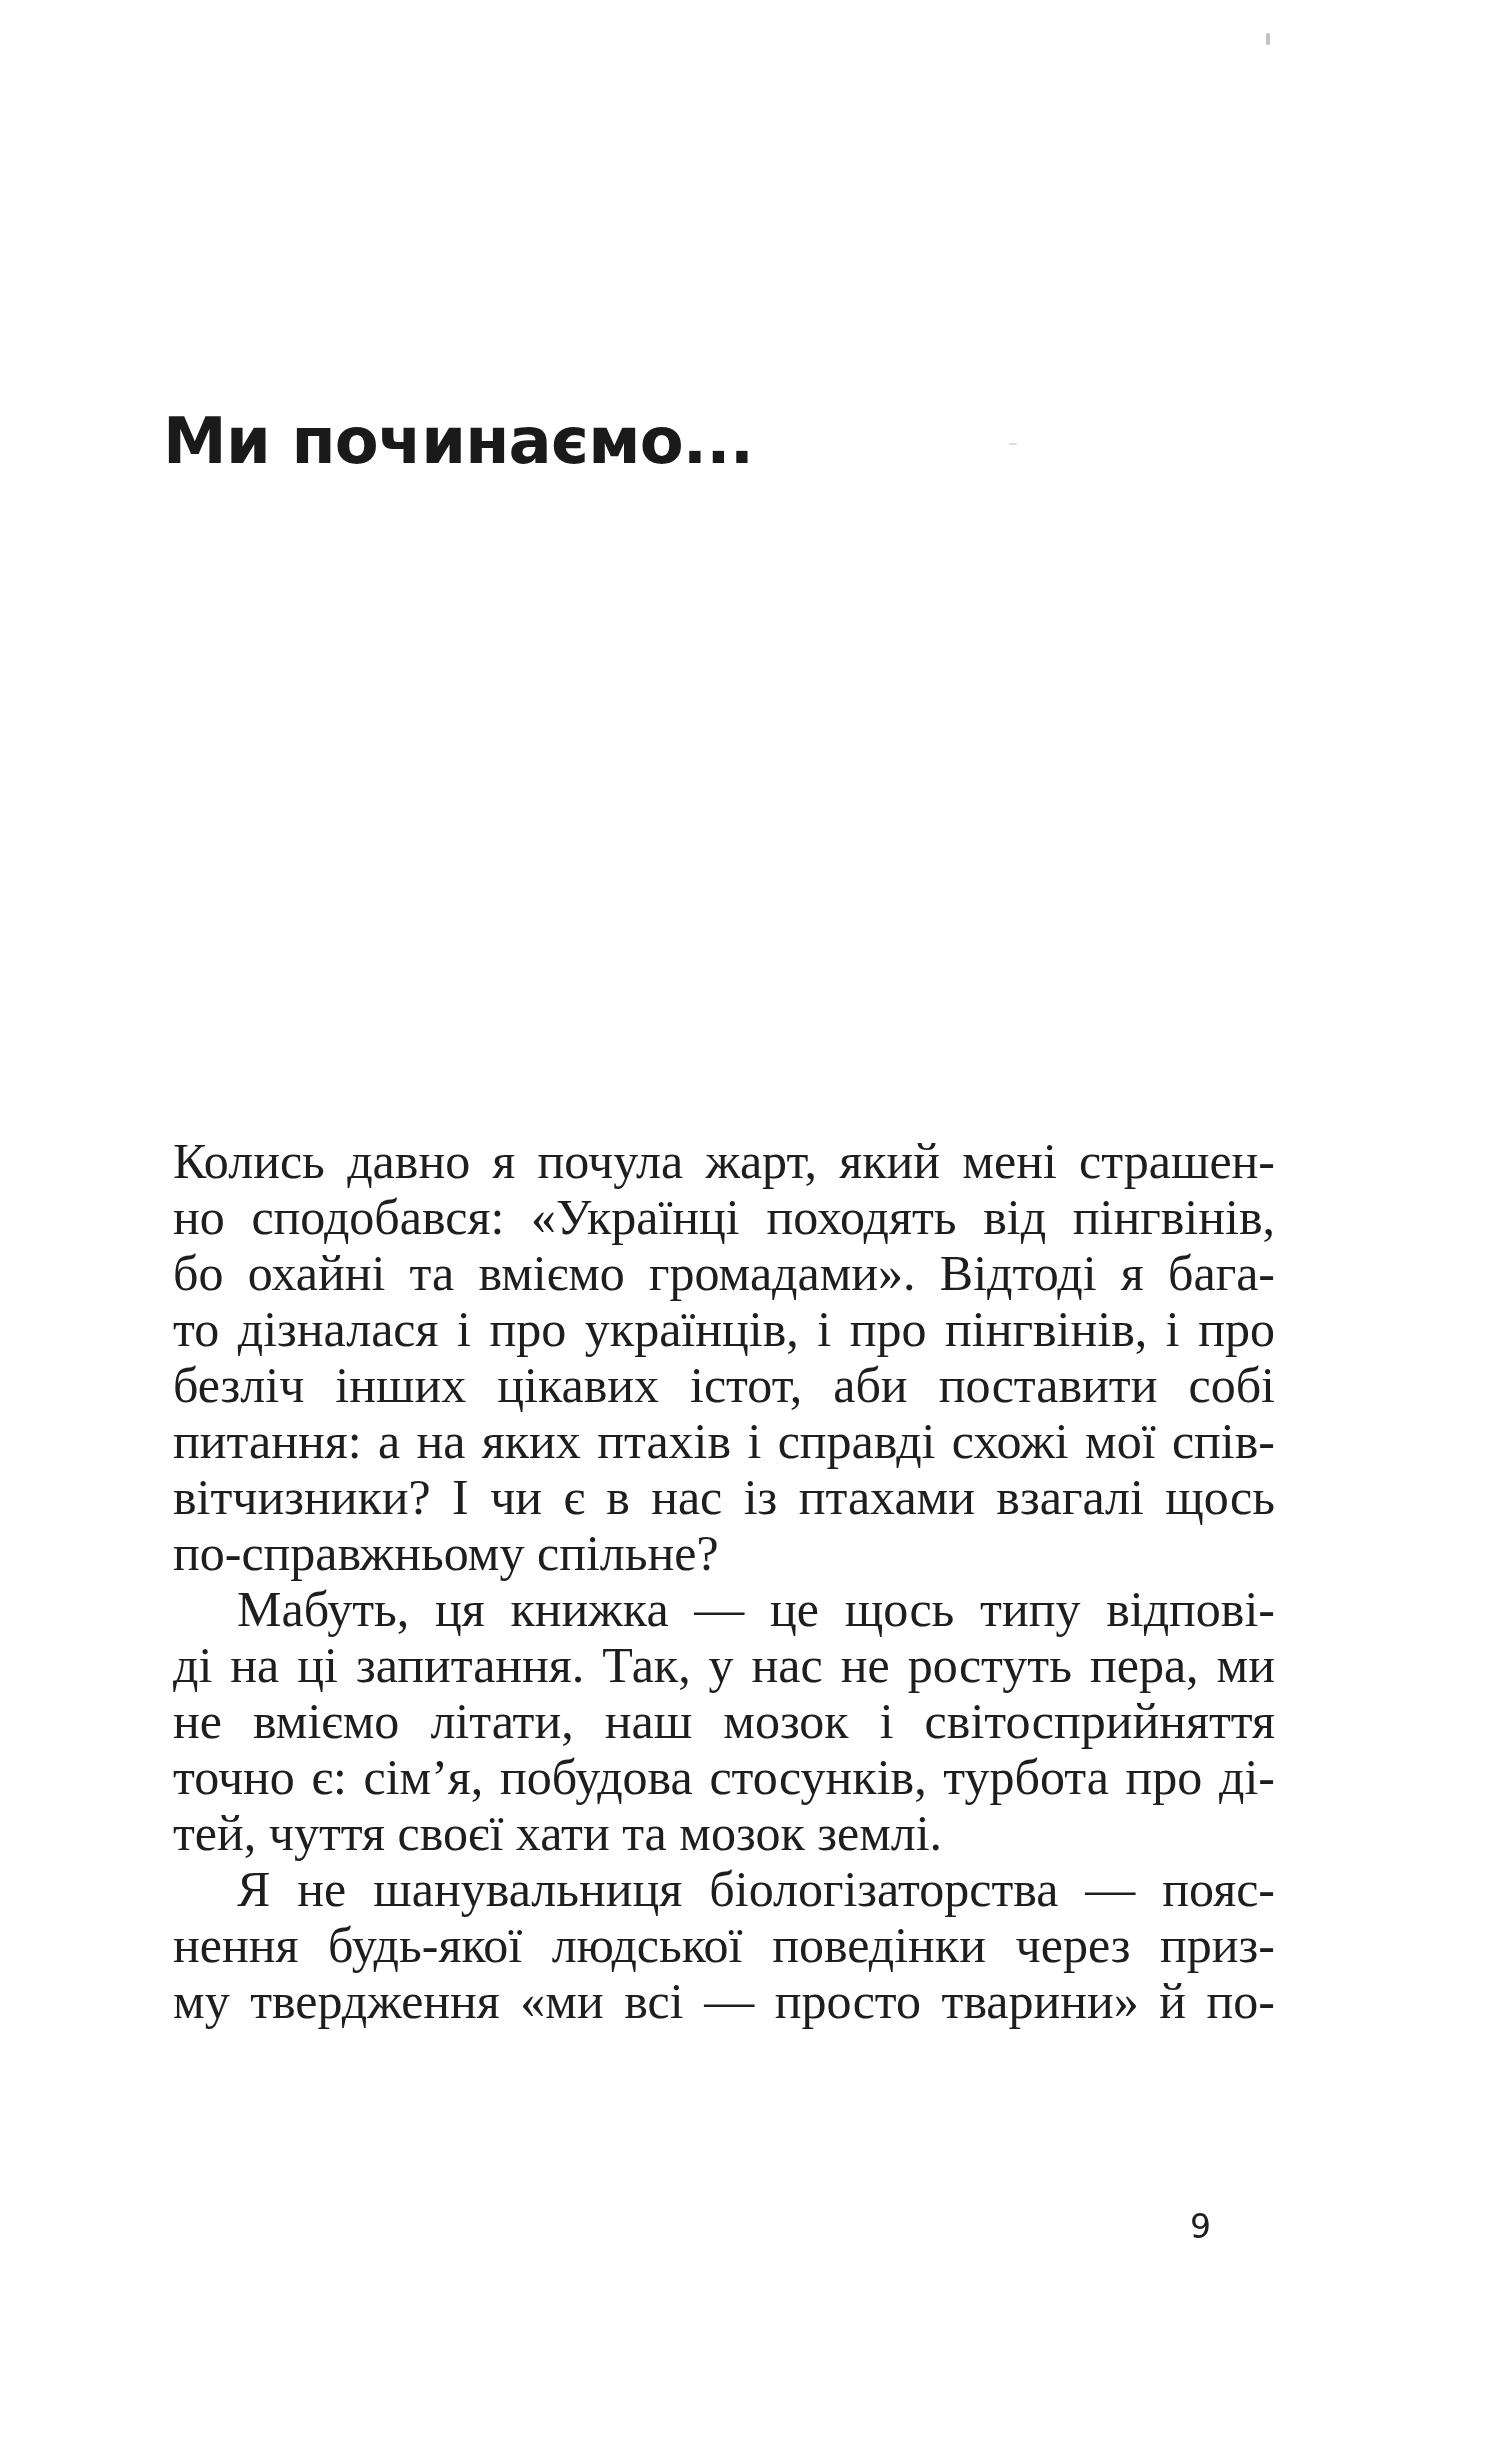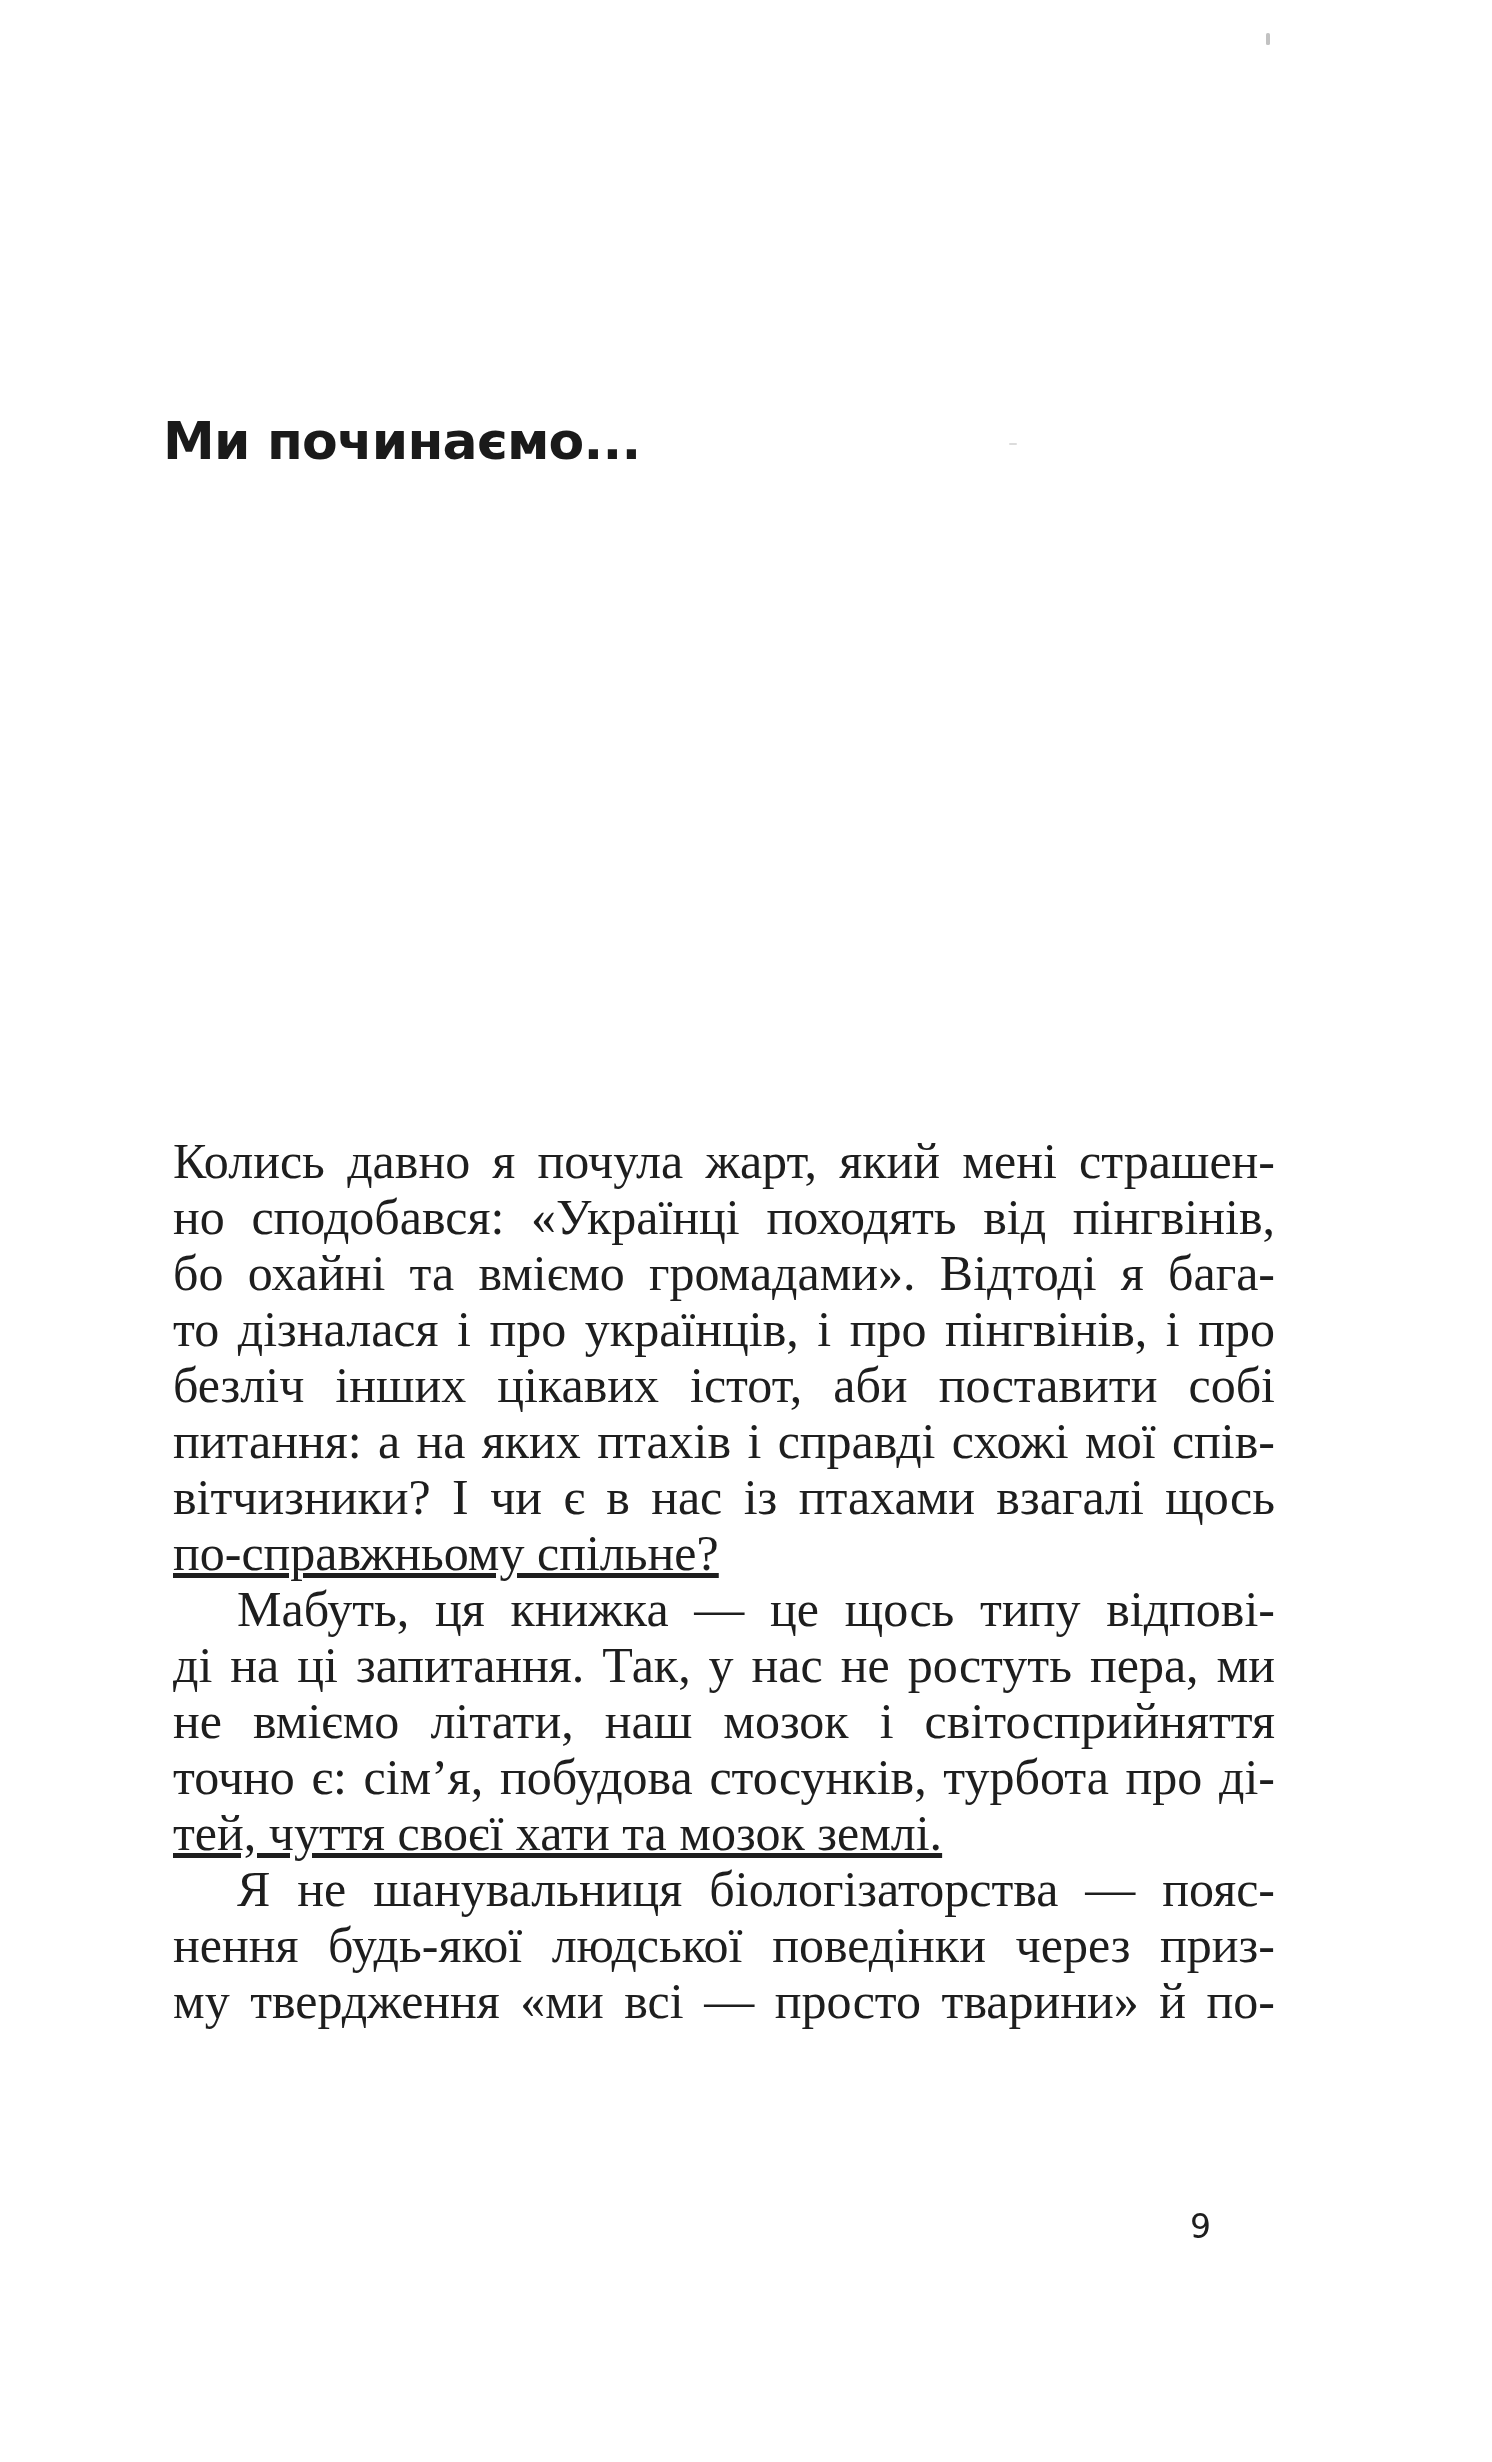--- a/index.html
+++ b/index.html
@@ -21,21 +21,21 @@
     height: 2462px;
     background: #ffffff;
   }
   .chapter-title {
     position: absolute;
     left: 163px;
     top: 398px;
     margin: 0;
     font-family: "DejaVu Sans", "Liberation Sans", sans-serif;
     font-weight: bold;
-    font-size: 52px;
+    font-size: 64px;
     line-height: 86px;
     letter-spacing: -0.8px;
     color: #1a1a1a;
     white-space: nowrap;
   }
   .body-text {
     position: absolute;
     left: 173px;
     top: 1133px;
     width: 1102px;
@@ -52,21 +52,20 @@
     text-align: justify;
     text-align-last: justify;
     overflow: visible;
   }
   .line.indent {
     padding-left: 64px;
   }
   .line.last {
     text-align: center;
     text-align-last: left;
-    text-decoration: underline;
   }
   .page-number {
     position: absolute;
     left: 1190px;
     top: 2205px;
     font-family: "DejaVu Sans", "Liberation Sans", sans-serif;
     font-size: 33px;
     line-height: 44px;
     color: #1e1e1e;
   }

